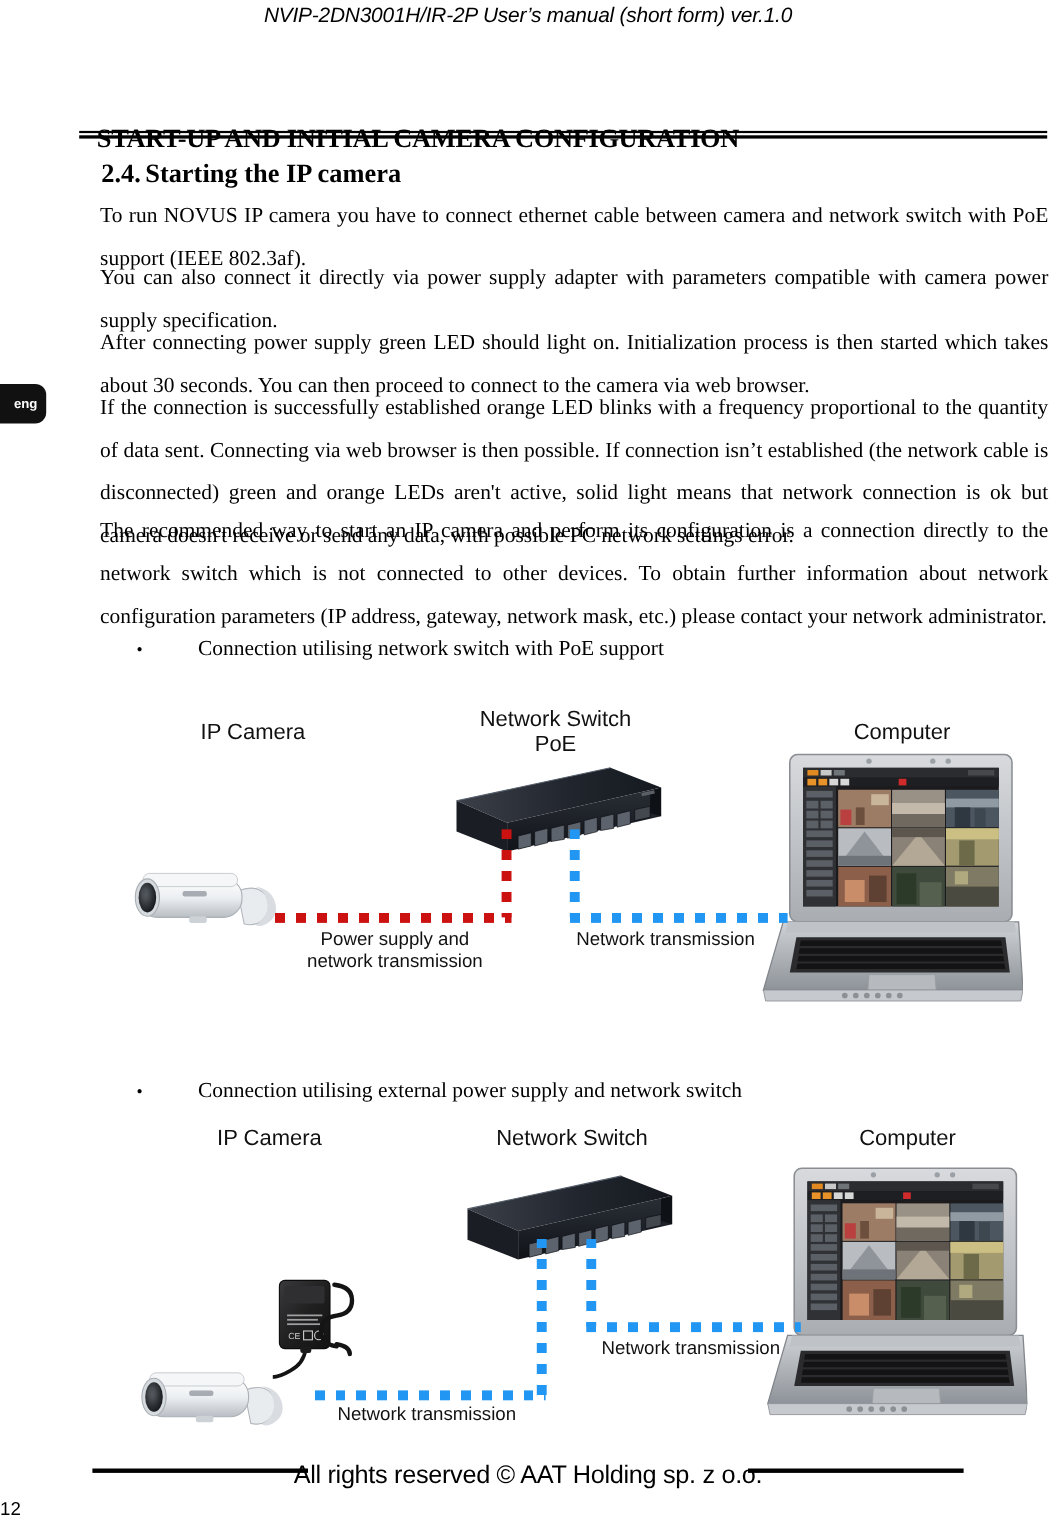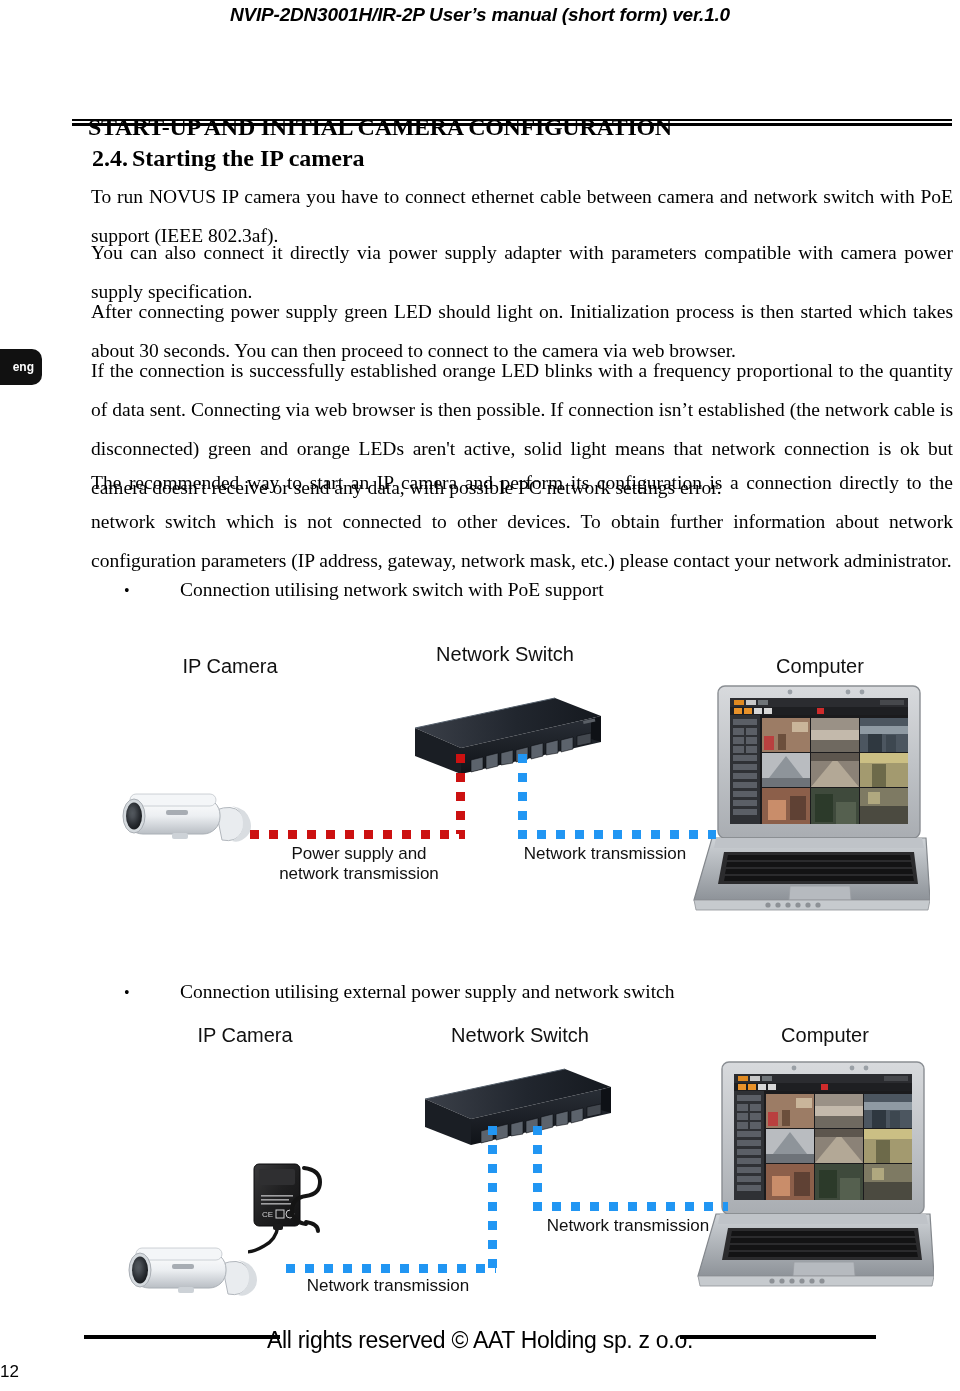--- a/index.html
+++ b/index.html
@@ -18,21 +18,21 @@
 
   
   .doc-header {
     position: absolute;
     top: 4px;
     left: 0;
     width: 960px;
     text-align: center;
     font-family: "Liberation Sans", sans-serif;
     font-style: italic;
-    font-weight: bold;
+    font-weight: normal;
     font-size: 19px;
     letter-spacing: -0.2px;
     color: #000;
   }
 
   
   .section-title {
     position: absolute;
     top: 66px;
     left: 88px;
@@ -209,20 +209,21 @@
 
 <div class="bullet-line" style="top:576px;">
   <span class="dot">•</span>
   <span>Connection utilising network switch with PoE support</span>
 </div>
 
 <div class="diagram" style="left:0; top:630px; width:960px; height:300px;">
 
   <div class="dlabel" style="left:120px; top:25px; width:220px;">IP Camera</div>
   <div class="dlabel" style="left:380px; top:13px; width:250px;">Network Switch</div>
+  <div class="dlabel" style="left:380px; top:36px; width:250px;">PoE</div>
   <div class="dlabel" style="left:710px; top:25px; width:220px;">Computer</div>
 
   <div class="switch-wrap" style="left:405px; top:60px;">
     <svg width="200" height="105" viewBox="0 0 200 105">
       <defs>
         <linearGradient id="swTopA" x1="0" y1="0" x2="1" y2="0">
           <stop offset="0" stop-color="#3b4049"></stop>
             <stop offset="0.55" stop-color="#21262e"></stop>
             <stop offset="1" stop-color="#15191f"></stop>
         </linearGradient>

